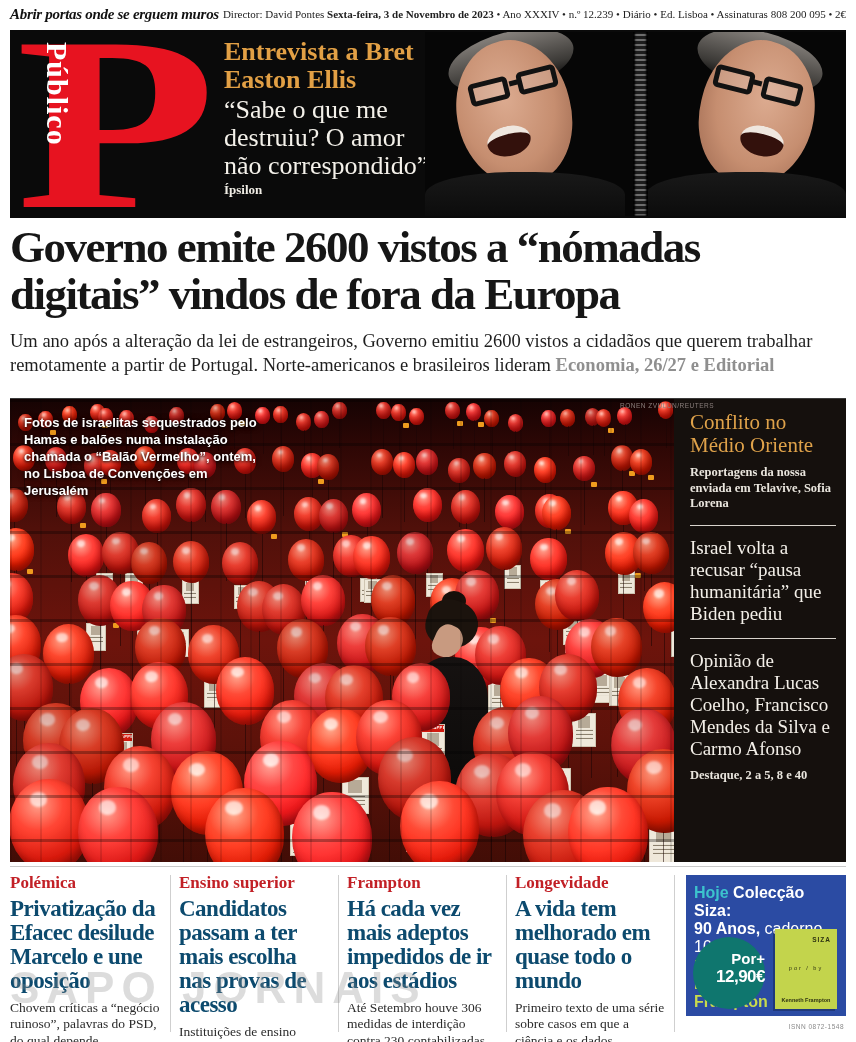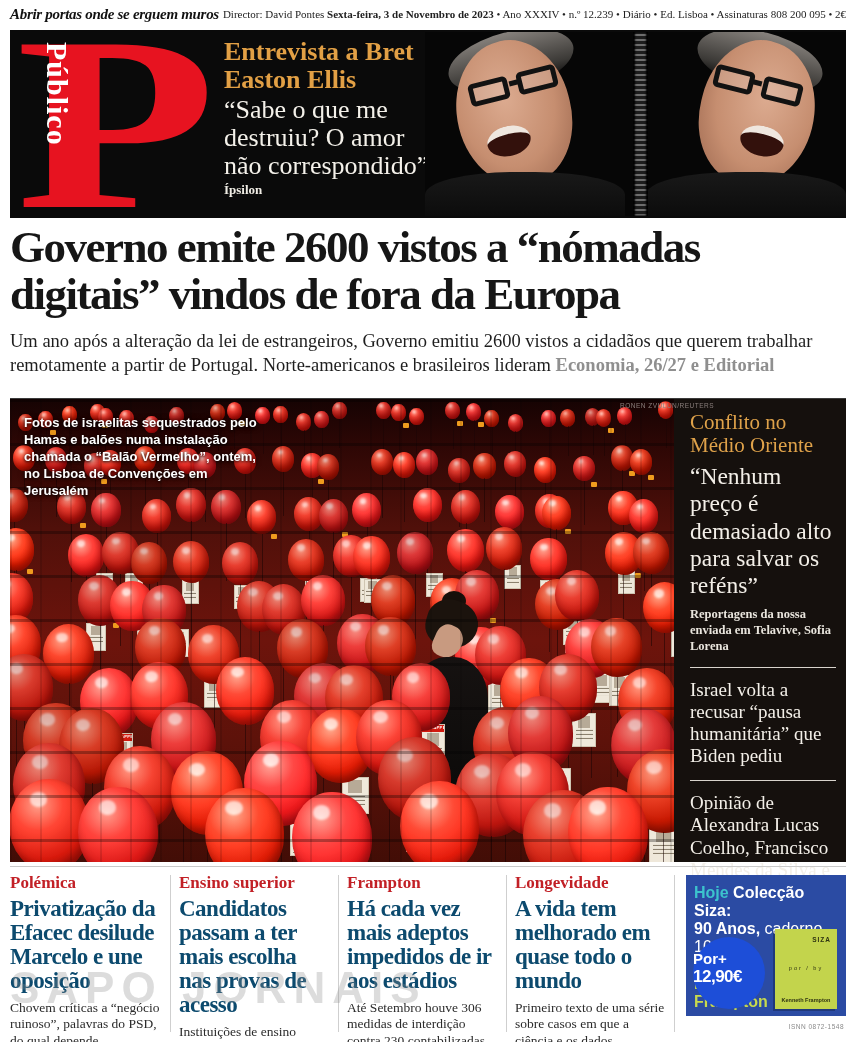--- a/index.html
+++ b/index.html
@@ -124,21 +124,21 @@
   .ad-l2 b { font-weight:700; }
   .ad-by { margin-top:2px; width:90px; font:700 16px/1.1 "Liberation Sans", sans-serif; color:#c8da4d; }
   .book { position:absolute; right:9px; top:54px; width:62px; height:80px; background:#c3d44c;
           box-shadow:-2px 2px 0 rgba(0,0,0,.25); color:#2e3312; }
   .book .bt { position:absolute; right:6px; top:7px; font:700 6.5px "Liberation Sans", sans-serif; letter-spacing:1px; }
   .book .bm { position:absolute; left:0; right:0; top:36px; text-align:center;
               font:5.5px "Liberation Sans", sans-serif; letter-spacing:2px; }
   .book .ba { position:absolute; left:0; right:0; bottom:6px; text-align:center;
               font:700 5.5px "Liberation Sans", sans-serif; }
   .price { position:absolute; left:7px; bottom:7px; width:72px; height:72px; border-radius:50%;
-           background:#1d4ed8; color:#fff; text-align:left; }
+           background:#0f766e; color:#fff; text-align:right; }
   .price .pl { margin-top:13px; font:700 15px "Liberation Sans", sans-serif; }
   .price .pv { font:700 17px "Liberation Sans", sans-serif; letter-spacing:-0.5px; }
   .issn { position:absolute; right:2px; top:156px; font:6.5px "Liberation Sans", sans-serif;
           color:#8a8a8a; letter-spacing:.5px; }
 
   .watermark { position:absolute; left:0; top:96px; z-index:3; pointer-events:none;
                font:700 44px "Liberation Sans", sans-serif; color:#8f8f8f; opacity:.30;
                letter-spacing:7px; white-space:nowrap; width:545px; overflow:hidden; }
 </style>
 </head>
@@ -497,21 +497,20 @@
       <div class="balloon" style="left: -1px; top: 380.4px; width: 79.8px; height: 92.6px; z-index: 20; filter: hue-rotate(0.5deg) brightness(1.06);"></div>
       <div class="balloon" style="left: 68.2px; top: 387.9px; width: 79.8px; height: 92.6px; z-index: 20; filter: hue-rotate(-2.7deg) brightness(1.06);"></div>
       <div class="balloon" style="left: 194.7px; top: 388.6px; width: 79.8px; height: 92.6px; z-index: 20; filter: hue-rotate(3.4deg) brightness(1.11);"></div>
       <div class="balloon" style="left: 282px; top: 393px; width: 79.8px; height: 92.6px; z-index: 20; filter: hue-rotate(-4deg) brightness(1.1);"></div>
       <div class="balloon" style="left: 389.6px; top: 381.8px; width: 79.8px; height: 92.6px; z-index: 20; filter: hue-rotate(1.3deg) brightness(1.12);"></div>
       <div class="balloon" style="left: 512.9px; top: 390.9px; width: 79.8px; height: 92.6px; z-index: 20; filter: hue-rotate(1.4deg) brightness(0.96);"></div>
       <div class="balloon" style="left: 558px; top: 388.2px; width: 79.8px; height: 92.6px; z-index: 20; filter: hue-rotate(0.7deg) brightness(1.13);"></div>
     </div>
   <div class="rail">
     <div class="rail-kicker">Conflito no Médio Oriente</div>
-    <div class="rail-quote">“Nenhum preço é demasiado alto para salvar os reféns”</div>
     <div class="rail-byline">Reportagens da nossa enviada em Telavive, Sofia Lorena</div>
     <hr class="rail-div">
     <div class="rail-item">Israel volta a recusar “pausa humanitária” que Biden pediu</div>
     <hr class="rail-div">
     <div class="rail-item">Opinião de Alexandra Lucas Coelho, Francisco Mendes da Silva e Carmo Afonso</div>
     <div class="rail-ref">Destaque, 2 a 5, 8 e 40</div>
   </div>
 </div>
 
 <div class="briefs">

